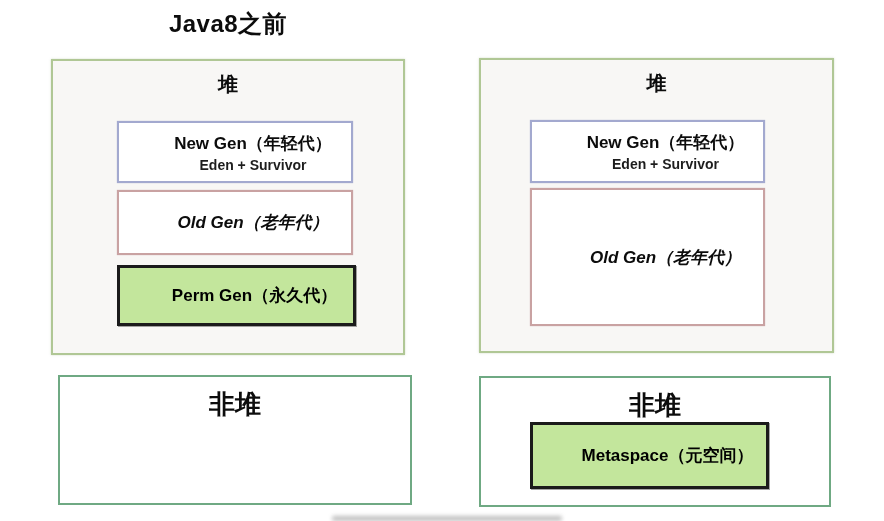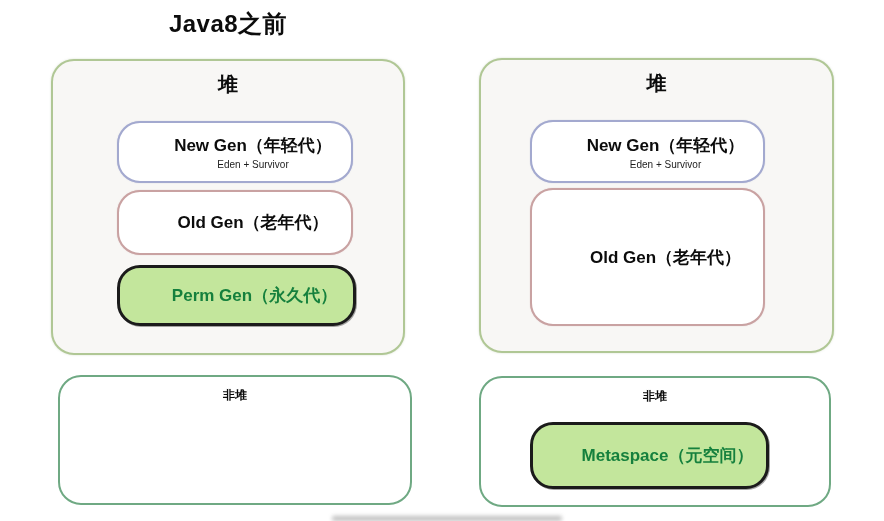--- a/index.html
+++ b/index.html
@@ -1,15 +1,15 @@
 <!DOCTYPE html>
 <html style="--heap-border: #b0c795; --heap-fill: #f8f7f5; --new-gen-border: #a3a9cf; --old-gen-border: #c9a2a2; --green-fill: #c3e69c; --black-border: #1b1b1b; --non-heap-border: #6fa983;"><head>
 <meta charset="utf-8">
 <style>
-  * { margin: 0; padding: 0; box-sizing: border-box; border-radius: 23px; }
+  * { margin: 0; padding: 0; box-sizing: border-box; }
   html, body { background: #ffffff; }
   body {
     font-family: "Liberation Sans", "DejaVu Sans", sans-serif;
     color: #111;
   }
   .canvas {
     position: relative;
     width: 884px;
     height: 521px;
     background: #ffffff;
@@ -54,29 +54,29 @@
     text-align: center;
     padding-left: 36px;
   }
   .inner-box .main-label {
     font-size: 17px;
     font-weight: bold;
     color: #0c0c0c;
     white-space: nowrap;
   }
   .inner-box .sub-label {
-    font-size: 10px;
-    font-weight: 400;
+    font-size: 14px;
+    font-weight: 700;
     color: #1d1d1d;
     margin-top: 2px;
     white-space: nowrap;
   }
 
   .new-gen { border: 2px solid var(--new-gen-border, #a3a9cf); box-shadow: 0 0 1px rgba(140,148,190,0.6); }
-  .old-gen { border: 2px solid var(--old-gen-border, #c9a2a2); box-shadow: 0 0 1px rgba(190,140,140,0.6); }
+  .old-gen { border: 2px solid var(--old-gen-border, #c9a2a2); box-shadow: 0 0 1px rgba(190,140,140,0.6); font-style: italic; }
 
   .heap-box.left .new-gen  { left: 64px; top: 60px;  width: 236px; height: 62px; }
   .heap-box.left .old-gen  { left: 64px; top: 129px; width: 236px; height: 65px; }
   .heap-box.left .perm-gen { left: 64px; top: 204px; width: 239px; height: 61px; }
 
   .heap-box.right .new-gen { left: 49px; top: 60px;  width: 235px; height: 63px; }
   .heap-box.right .old-gen { left: 49px; top: 128px; width: 235px; height: 138px; }
 
   .green-block {
     position: absolute;
@@ -84,38 +84,38 @@
     align-items: center;
     justify-content: center;
     background: var(--green-fill, #c3e69c);
     border: 3px solid var(--black-border, #1b1b1b);
     box-shadow: 1px 1px 0 rgba(0,0,0,0.35);
     text-align: center;
   }
   .green-block .main-label {
     font-size: 17px;
     font-weight: bold;
-    color: #15803d;
+    color: #000000;
     white-space: nowrap;
     padding-left: 36px;
   }
 
   .nonheap-box {
     position: absolute;
     border: 2px solid var(--non-heap-border, #6fa983);
     background: #ffffff;
   }
   .nonheap-box.left  { left: 58px;  top: 375px; width: 354px; height: 130px; }
   .nonheap-box.right { left: 479px; top: 376px; width: 352px; height: 131px; }
 
   .nonheap-title {
     position: absolute;
     top: 10px; left: 0; width: 100%;
     text-align: center;
-    font-size: 12px;
+    font-size: 26px;
     font-weight: bold;
     color: #0c0c0c;
   }
 
   .nonheap-box.right .metaspace { left: 49px; top: 44px; width: 239px; height: 67px; }
 
   .bottom-artifact {
     position: absolute;
     left: 332px; top: 516px;
     width: 230px; height: 5px;

